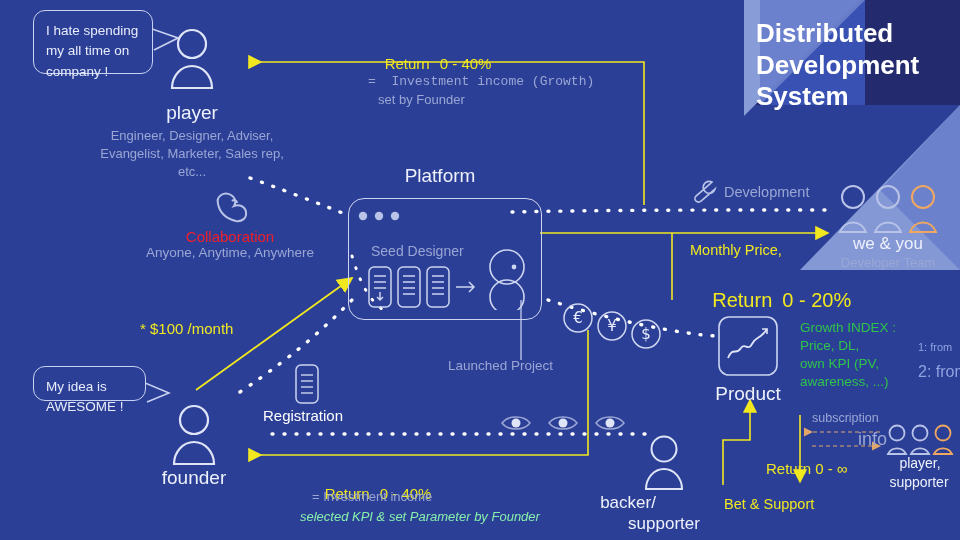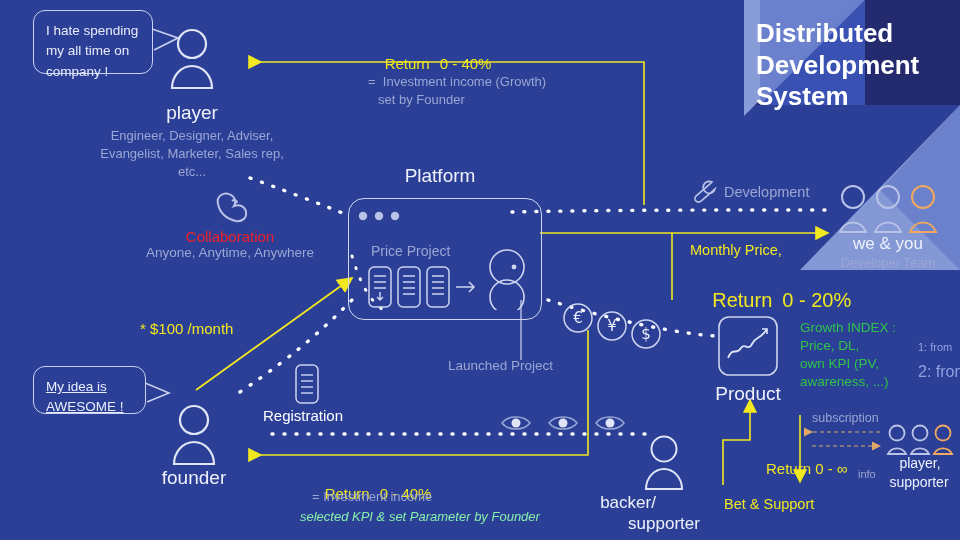--- a/index.html
+++ b/index.html
@@ -128,38 +128,38 @@
     </svg>
   </div>
   <div class="t name center" style="left:142px;top:101px;width:100px;">player</div>
   <div class="t sub center" style="left:76px;top:128px;width:232px;">Engineer, Designer, Adviser,</div>
   <div class="t sub center" style="left:76px;top:146px;width:232px;">Evangelist, Marketer, Sales rep,</div>
   <div class="t sub center" style="left:76px;top:164px;width:232px;">etc...</div>
 
   <div class="t lbl yellow" style="left:368px;top:36px;font-size:15px;">
     <span>Return</span><span style="padding-left:10px;">0 - 40%</span>
   </div>
-  <div class="t sub" style="left:368px;top:74px;">=  Investment income (Growth)</div>
+  <div class="t sub" style="left:368px;top:74px;font-family:Liberation Mono, monospace;">=  Investment income (Growth)</div>
   <div class="t sub" style="left:378px;top:92px;">set by Founder</div>
 
   <svg class="abs" style="left:212px;top:188px;" width="40" height="36" viewBox="0 0 40 36">
     <path d="M6,16 C4,8 12,3 19,7 C24,10 24,15 22,18 C27,16 33,18 34,24 C35,30 30,34 24,33 C15,31 8,25 6,16 Z" fill="none" stroke="#b9c3e8" stroke-width="2"></path>
     <path d="M20,13 C22,11 25,12 25,15" fill="none" stroke="#b9c3e8" stroke-width="2"></path>
   </svg>
   <div class="t red center" style="left:130px;top:228px;width:200px;font-size:15px;">Collaboration</div>
   <div class="t center" style="left:355px;top:164px;width:170px;font-size:19px;color:#eef1fb;">Platform</div>
 
   <div class="t sub center" style="left:90px;top:245px;width:280px;font-size:13.5px;">Anyone, Anytime, Anywhere</div>
   <div class="abs" style="left:348px;top:198px;width:192px;height:120px;border:1.6px solid #cdd5f0;border-radius:16px;"></div>
   <svg class="abs" style="left:358px;top:210px;" width="48" height="12" viewBox="0 0 48 12">
     <circle cx="5" cy="6" r="4.2" fill="#b9c3e8"></circle>
       <circle cx="21" cy="6" r="4.2" fill="#b9c3e8"></circle>
       <circle cx="37" cy="6" r="4.2" fill="#b9c3e8"></circle>
   </svg>
-  <div class="t" style="left:371px;top:243px;font-size:14px;color:#9aa6d4;">Price Project</div>
+  <div class="t" style="left:371px;top:243px;font-size:14px;color:#9aa6d4;">Seed Designer</div>
 
   <svg class="abs" style="left:368px;top:266px;" width="110" height="46" viewBox="0 0 110 46">
     <g fill="none" stroke="#cdd5f0" stroke-width="1.5">
       <rect x="1" y="1" width="22" height="40" rx="5"></rect>
       <line x1="6" y1="10" x2="18" y2="10"></line>
         <line x1="6" y1="16" x2="18" y2="16"></line>
         <line x1="6" y1="22" x2="18" y2="22"></line>
       <path d="M12,26 L12,34 M9,31 L12,34 L15,31"></path>
       <rect x="30" y="1" width="22" height="40" rx="5"></rect>
       <line x1="35" y1="10" x2="47" y2="10"></line>
@@ -226,21 +226,21 @@
   <div class="t center" style="left:700px;top:382px;width:96px;font-size:19px;color:#eef1fb;">Product</div>
 
   <div class="t green" style="left:800px;top:320px;font-size:13.5px;">Growth INDEX :</div>
   <div class="t green" style="left:800px;top:338px;font-size:13.5px;">Price, DL,</div>
   <div class="t green" style="left:800px;top:356px;font-size:13.5px;">own KPI (PV,</div>
   <div class="t green" style="left:800px;top:374px;font-size:13.5px;">awareness, ...)</div>
   <div class="t bluegrey" style="left:918px;top:341px;font-size:11px;">1: from</div>
   <div class="t bluegrey" style="left:918px;top:362px;font-size:16px;">2: from</div>
 
   <div class="t sub" style="left:812px;top:411px;font-size:12.5px;">subscription</div>
-  <div class="t sub" style="left:826px;top:468px;font-size:11px;padding-left:32px;">info</div>
+  <div class="t sub" style="left:826px;top:428px;font-size:18px;padding-left:32px;">info</div>
 
   <svg class="abs" style="left:886px;top:424px;" width="70" height="32" viewBox="0 0 70 32">
     <g fill="none" stroke="#b9c3e8" stroke-width="1.8">
       <circle cx="11" cy="9" r="7.5"></circle>
         <path d="M2,30 a10,10 0 0 1 18,0 z"></path>
       <circle cx="34" cy="9" r="7.5"></circle>
         <path d="M25,30 a10,10 0 0 1 18,0 z"></path>
     </g>
     <g fill="none" stroke="#f0a860" stroke-width="1.8">
       <circle cx="57" cy="9" r="7.5"></circle>
@@ -277,21 +277,21 @@
     <rect x="1" y="1" width="22" height="38" rx="5" fill="none" stroke="#cdd5f0" stroke-width="1.5"></rect>
     <g stroke="#cdd5f0" stroke-width="1.4">
       <line x1="6" y1="11" x2="18" y2="11"></line>
         <line x1="6" y1="17" x2="18" y2="17"></line>
       <line x1="6" y1="23" x2="18" y2="23"></line>
         <line x1="6" y1="29" x2="18" y2="29"></line>
     </g>
   </svg>
   <div class="t teal" style="left:263px;top:407px;font-size:15px;">Registration</div>
 
-  <div class="bubble" style="left:33px;top:366px;width:113px;height:48px;text-decoration:underline;">
+  <div class="bubble" style="left:33px;top:366px;width:113px;height:35px;">
     <span>My idea is
 AWESOME !</span>
     <svg class="tail" style="left:111px;top:14px;" width="26" height="24" viewBox="0 0 26 24">
       <path d="M0,2 L24,12 L2,21" fill="none" stroke="#c9d2f2" stroke-width="1.6"></path>
     </svg>
   </div>
 
   <svg class="abs" style="left:168px;top:404px;" width="52" height="62" viewBox="0 0 52 62">
     <circle cx="26" cy="16" r="14" fill="none" stroke="#dfe5f7" stroke-width="2.2"></circle>
     <path d="M6,60 a20,22 0 0 1 40,0 z" fill="none" stroke="#dfe5f7" stroke-width="2.2"></path>

